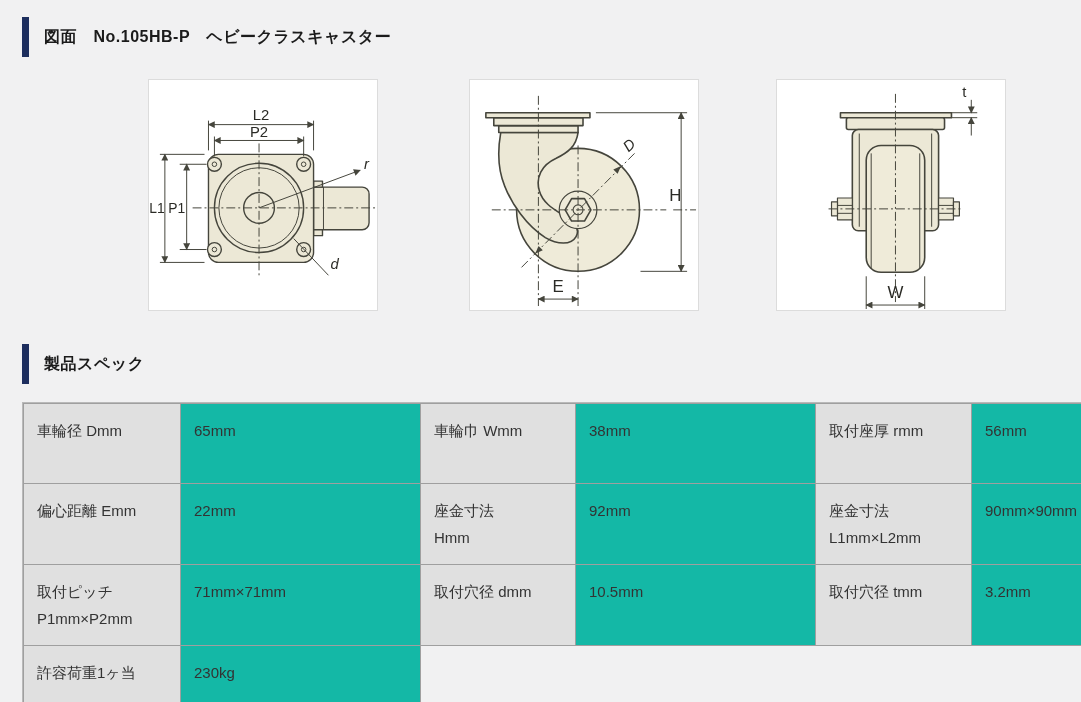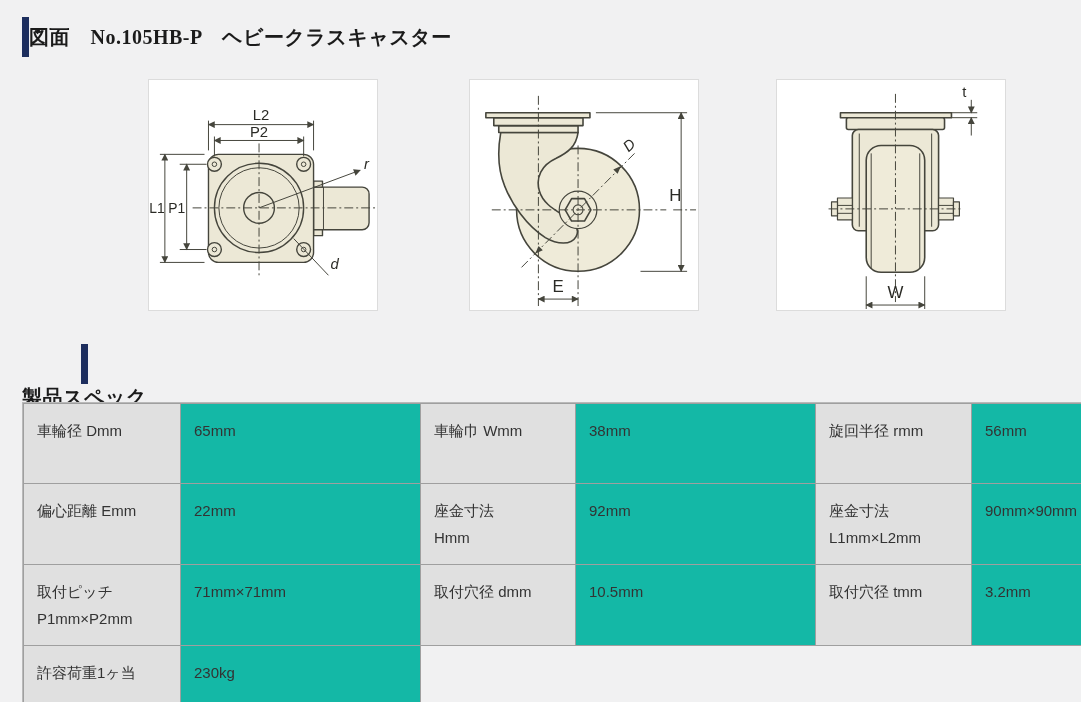--- a/index.html
+++ b/index.html
@@ -4,23 +4,23 @@
 <style>
   html,body{margin:0;padding:0;}
   body{
     width:1081px;height:702px;position:relative;overflow:hidden;
     background:#f1f1f2;
     font-family:"Liberation Sans","DejaVu Sans",sans-serif;
     color:#2f2f2f;
   }
   .sec-header{position:absolute;left:22px;display:flex;align-items:center;}
   .sec-bar{width:7px;height:40px;background:#1d2e5e;}
-  .sec-title{margin-left:0;font-size:20px;font-weight:bold;color:#1b1b1b;letter-spacing:.5px;white-space:pre;font-family:Liberation Serif, serif;}
+  .sec-title{margin-left:15px;font-size:16px;font-weight:bold;color:#1b1b1b;letter-spacing:.5px;white-space:pre;}
   #hdr1{top:17px;}
-  #hdr2{top:344px;flex-direction:column;}
+  #hdr2{top:344px;}
   .panel{position:absolute;top:79px;width:230px;height:232px;background:#ffffff;border:1px solid #dcdcdc;box-sizing:border-box;}
   #panel1{left:148px;}
   #panel2{left:469px;}
   #panel3{left:776px;}
   .panel svg{display:block;}
   svg text{font-family:"Liberation Sans","DejaVu Sans",sans-serif;fill:#2b2b26;}
   .dimtxt{font-size:15px;}
   .dimtxt-sm{font-size:14px;}
   .dimtxt-lg{font-size:17px;}
   .it{font-style:italic;}
@@ -237,21 +237,21 @@
       <td class="val">
           <div>65mm</div>
         </td>
       <td class="lab">
           <div>車輪巾 Wmm</div>
         </td>
       <td class="val">
           <div>38mm</div>
         </td>
       <td class="lab">
-          <div>旋回半径 rmm</div>
+          <div>取付座厚 rmm</div>
         </td>
       <td class="val">
           <div>56mm</div>
         </td>
     </tr>
     <tr class="r2">
       <td class="lab">
           <div>偏心距離 Emm</div>
         </td>
       <td class="val">

